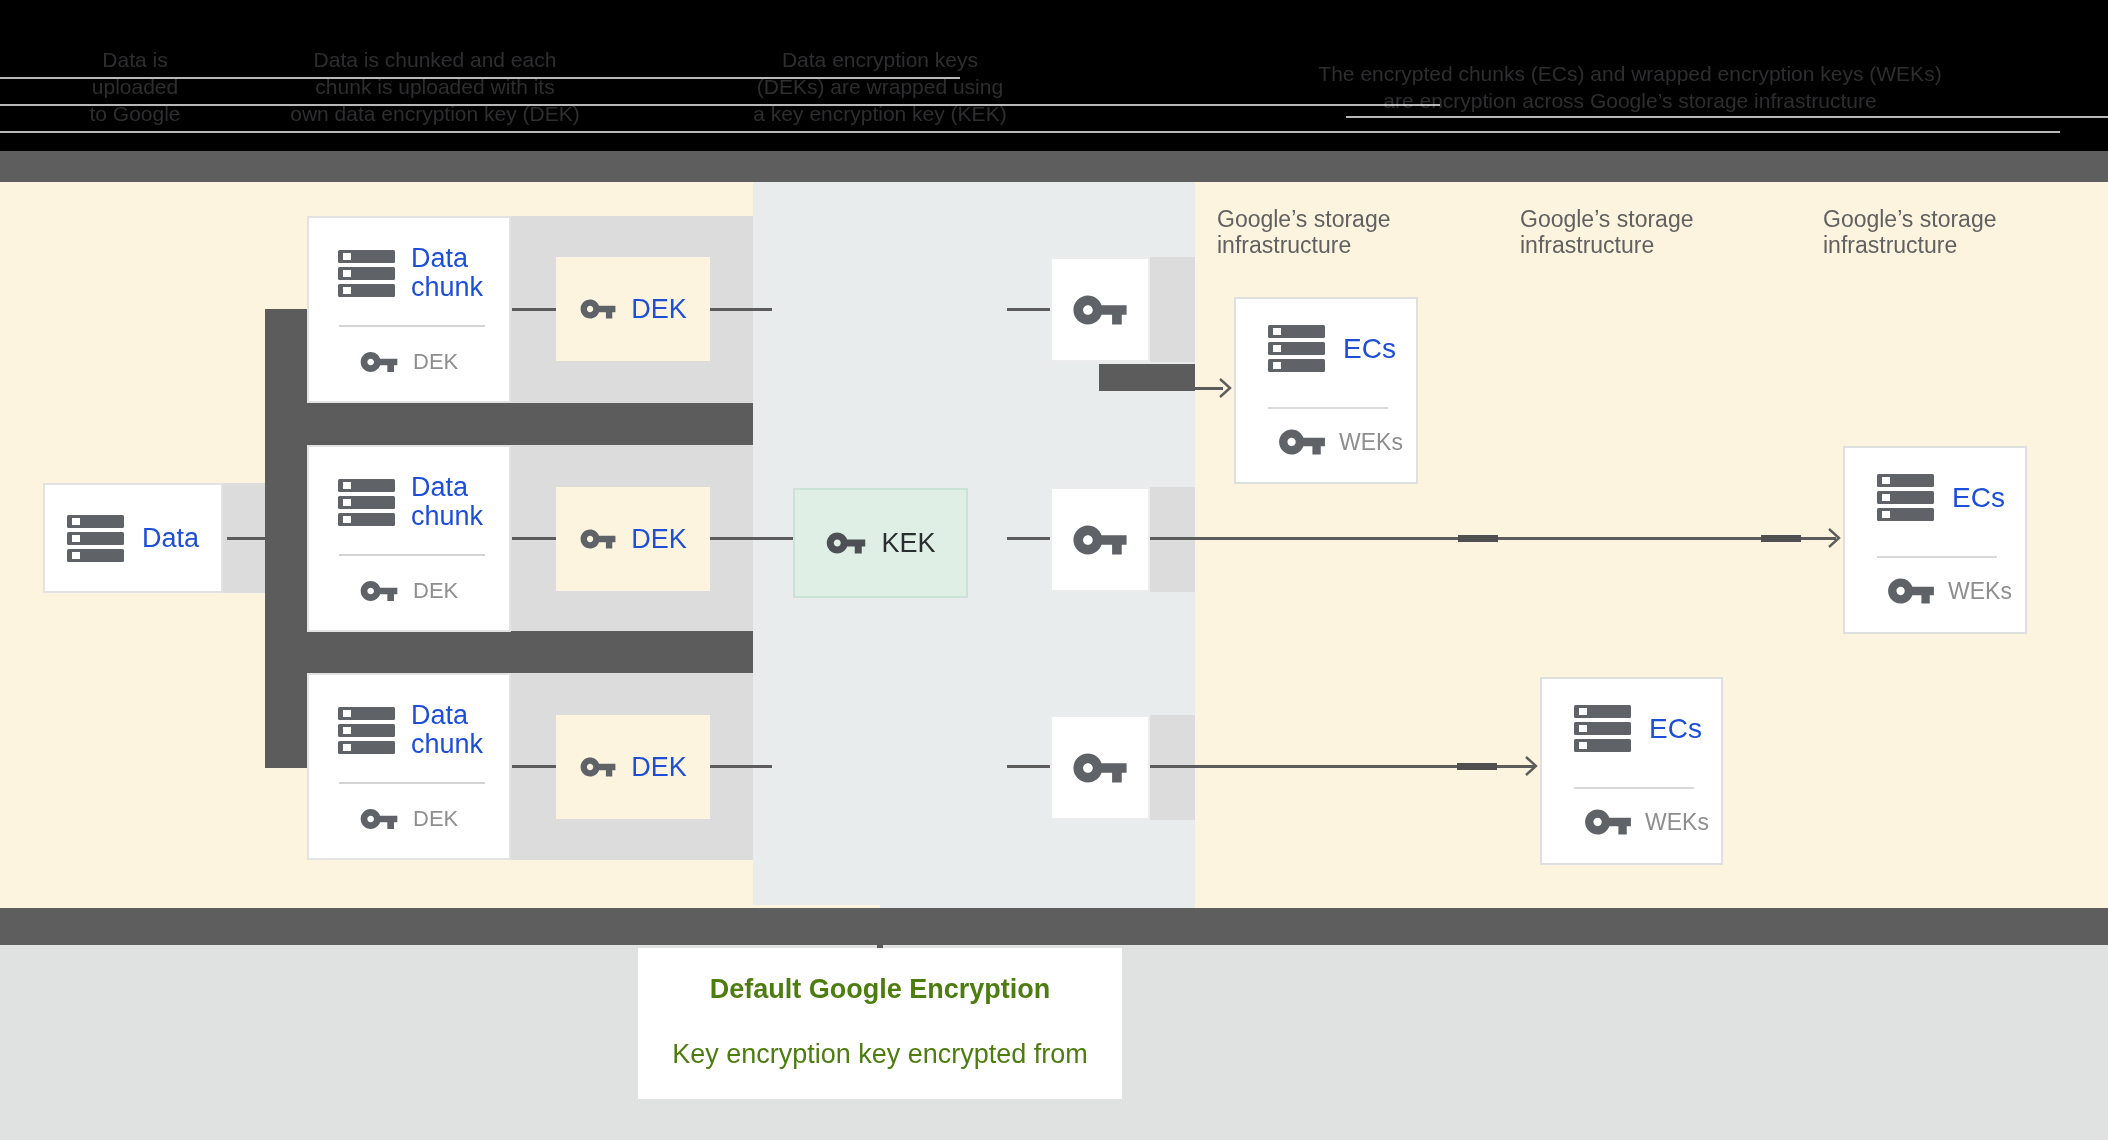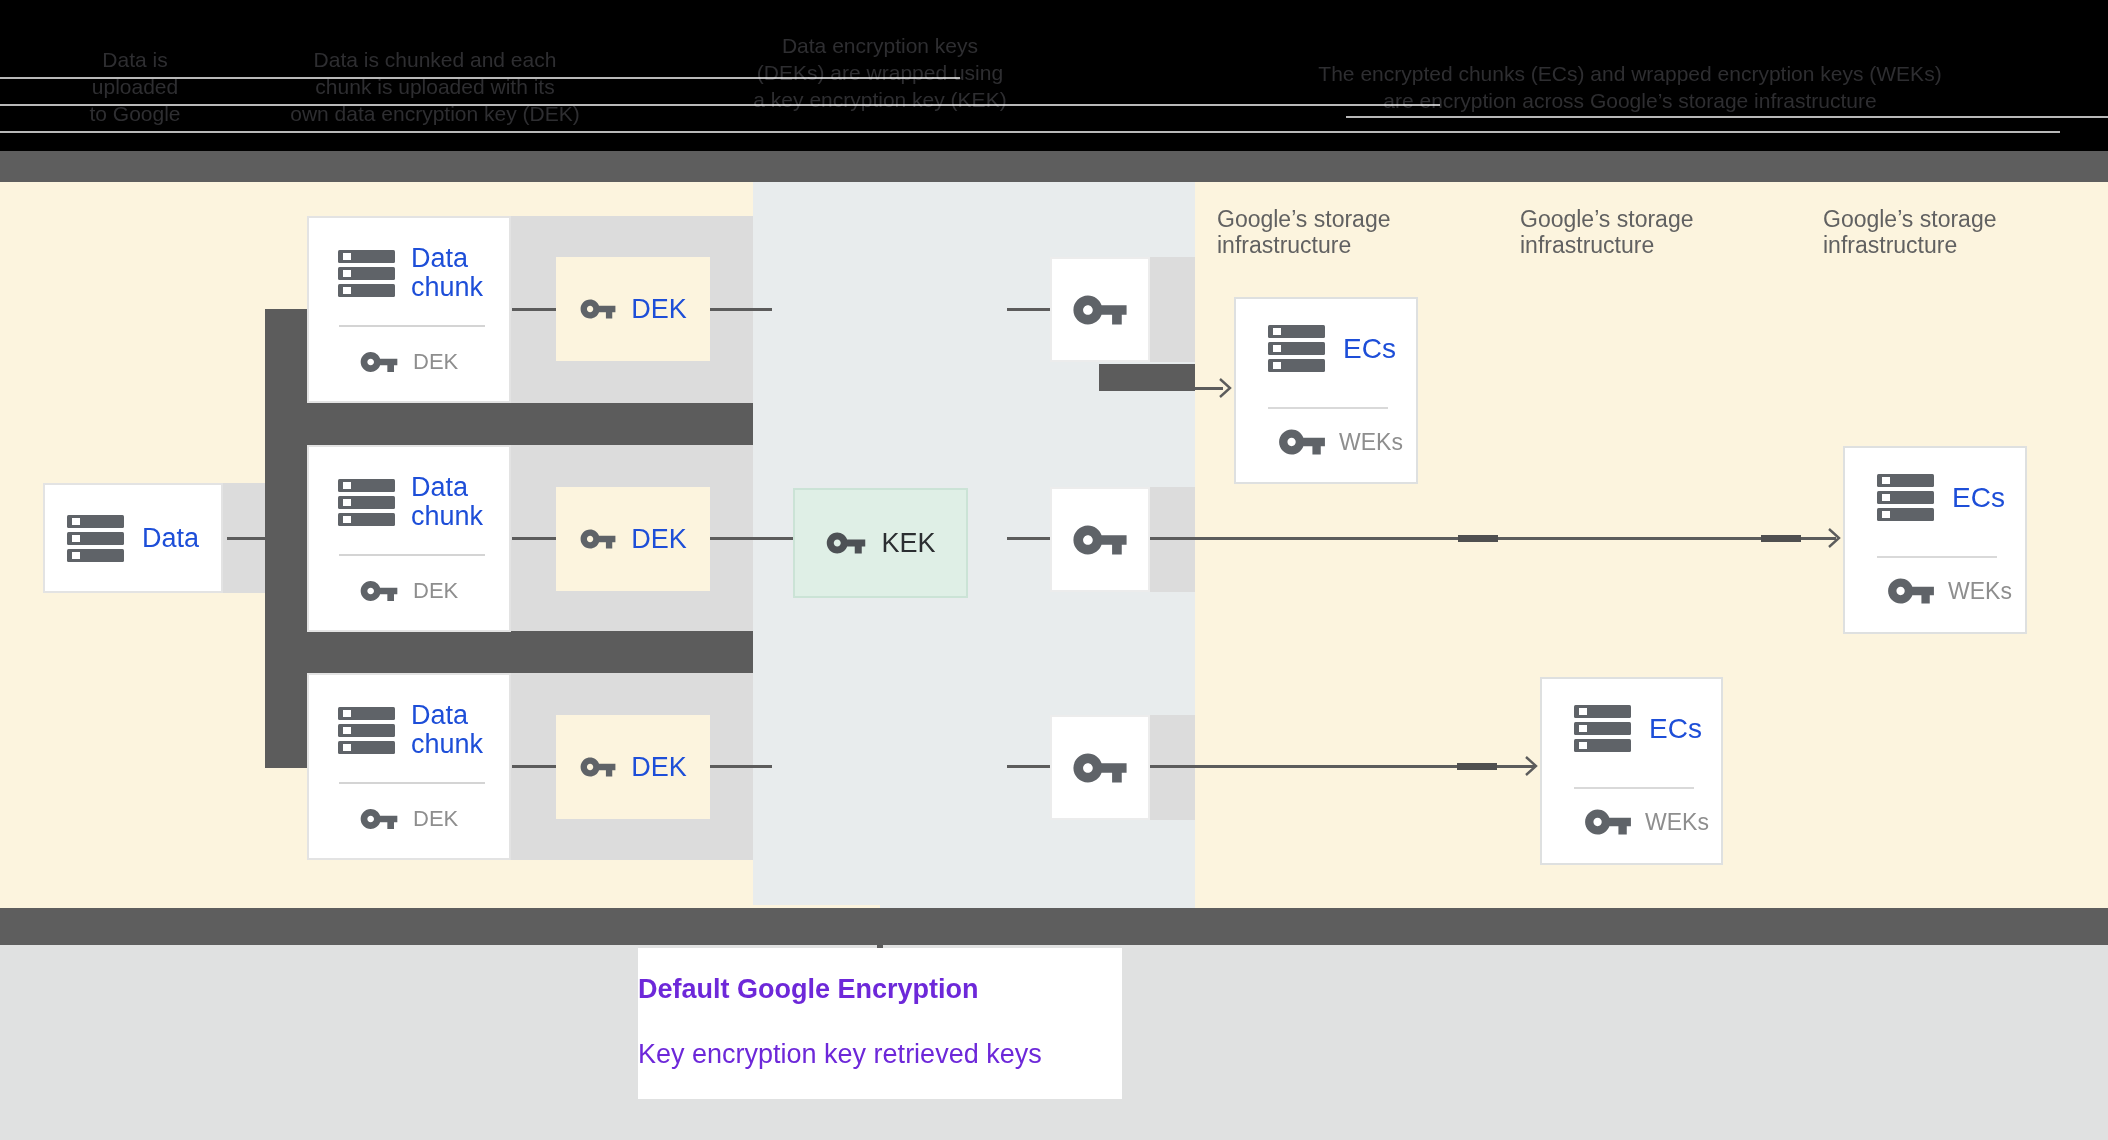--- a/index.html
+++ b/index.html
@@ -35,21 +35,21 @@
   .kekbox{background:#dfefe6;border:2px solid #cbe3d6;box-sizing:border-box;
           display:flex;align-items:center;justify-content:center;gap:14px;}
   .keyonly{display:flex;align-items:center;justify-content:center;}
   .boxtitle{color:#1d4ed8;font-size:27px;line-height:29px;}
   .muted{color:#8e8e8e;}
   .divider{height:2px;background:#d4d4d4;}
   .row-flex{display:flex;align-items:center;}
   
   .slabel{color:#616161;font-size:23px;line-height:26px;}
   
-  .caption{background:#ffffff;color:#6d28d9;}
+  .caption{background:#ffffff;text-align:center;color:#4d7c0f;}
   .cap-title{font-size:27px;font-weight:bold;margin-top:26px;}
   .cap-body1{font-size:27px;margin-top:34px;}
   .cap-body2{font-size:27px;font-weight:bold;margin-top:4px;}
   svg{display:block;}
 </style>
 </head>
 <body>
 
 <div id="canvas">
 
@@ -58,21 +58,21 @@
   <div class="abs step" style="left:35px;top:46px;width:200px;">
     <div>Data is</div>
     <div>uploaded</div>
     <div>to Google</div>
   </div>
   <div class="abs step" style="left:255px;top:46px;width:360px;">
     <div>Data is chunked and each</div>
     <div>chunk is uploaded with its</div>
     <div>own data encryption key (DEK)</div>
   </div>
-  <div class="abs step" style="left:700px;top:32px;width:360px;">
+  <div class="abs step" style="left:700px;top:46px;width:360px;">
     <div>Data encryption keys</div>
     <div>(DEKs) are wrapped using</div>
     <div>a key encryption key (KEK)</div>
   </div>
   <div class="abs step" style="left:1280px;top:60px;width:700px;">
     <div>The encrypted chunks (ECs) and wrapped encryption keys (WEKs)</div>
     <div>are encryption across Google’s storage infrastructure</div>
   </div>
 
   <div class="abs streak" style="left:0;top:77px;width:960px;"></div>
@@ -359,16 +359,16 @@
       <span class="muted" style="font-size:23px;">WEKs</span>
     </div>
   </div>
 
   <div class="abs bottombar"></div>
   <div class="abs footer"></div>
   <div class="abs bar" style="left:877px;top:945px;width:6px;height:4px;"></div>
 
   <div class="abs caption" style="left:638px;top:948px;width:484px;height:151px;">
     <div class="cap-title">Default Google Encryption</div>
-    <div class="cap-body1">Key encryption key retrieved keys</div>
+    <div class="cap-body1">Key encryption key encrypted from</div>
   </div>
 
 </div>
 
 </body></html>

